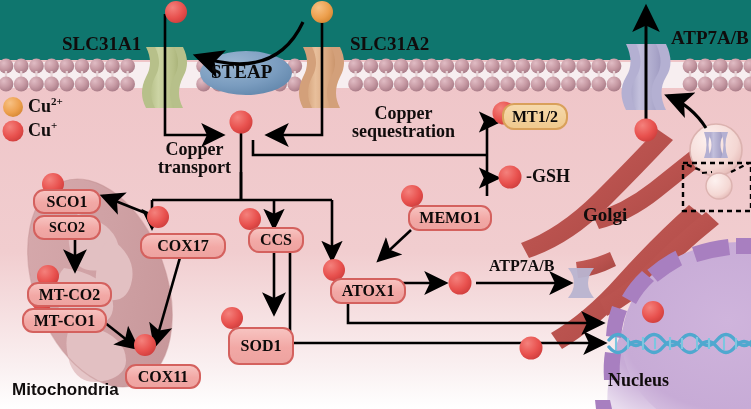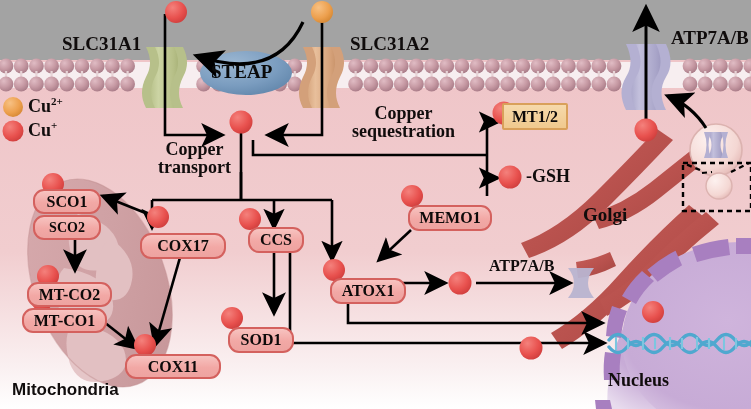--- a/index.html
+++ b/index.html
@@ -1,28 +1,28 @@
 <!DOCTYPE html>
 <html><head>
 <meta charset="utf-8">
 <style>
   html,body{margin:0;padding:0;background:#fff;}
   #stage{position:relative;width:751px;height:409px;overflow:hidden;
-         font-family:"Liberation Serif",serif;background:#a3a3a3;}
+         font-family:"Liberation Serif",serif;background:#0f766e;}
   #stage svg{position:absolute;left:0;top:0;}
   .lbl{position:absolute;font-family:"Liberation Serif",serif;font-weight:bold;
        color:#100c0c;white-space:nowrap;line-height:1.02;}
   .sans{font-family:"Liberation Sans",sans-serif;}
   .prot{position:absolute;display:flex;align-items:center;justify-content:center;
         border:2.1px solid #d4615e;border-radius:11px;
         background:linear-gradient(180deg,#f7c3c0 0%,#f2a8a5 55%,#eda3a0 100%);
         font-family:"Liberation Serif",serif;font-weight:bold;color:#0d0a0a;
         box-sizing:border-box;margin-top:13px;}
   .mt12{position:absolute;display:flex;align-items:center;justify-content:center;
-        border:2.1px solid #d9a05a;border-radius:2px;
+        border:2.1px solid #d9a05a;border-radius:12px;
         background:linear-gradient(180deg,#f6d9ab 0%,#f0c98e 100%);
         font-family:"Liberation Serif",serif;font-weight:bold;color:#0d0a0a;
         box-sizing:border-box;}
 </style>
 </head>
 <body>
 
 <div id="stage">
 
   <svg width="751" height="409" viewBox="0 0 751 409">
@@ -406,24 +406,24 @@
   </div>
   <div class="lbl" style="left:352px;top:104px;font-size:18px;text-align:center;">
     <div>Copper</div>
     <div>sequestration</div>
   </div>
 
   <div class="prot" style="left:33px;top:176px;width:68px;height:25px;font-size:16px;">SCO1</div>
   <div class="prot" style="left:33px;top:202px;width:68px;height:25px;font-size:14px;">SCO2</div>
   <div class="prot" style="left:27px;top:269px;width:85px;height:25px;font-size:16px;">MT-CO2</div>
   <div class="prot" style="left:22px;top:295px;width:85px;height:25px;font-size:16px;">MT-CO1</div>
-  <div class="prot" style="left:125px;top:341px;width:96px;height:25px;font-size:16px;">COX11</div>
+  <div class="prot" style="left:125px;top:351px;width:76px;height:25px;font-size:16px;">COX11</div>
   <div class="prot" style="left:140px;top:220px;width:86px;height:26px;font-size:16px;">COX17</div>
   <div class="prot" style="left:248px;top:214px;width:56px;height:26px;font-size:16px;font-family:Liberation Serif, serif;">CCS</div>
-  <div class="prot" style="left:228px;top:314px;width:66px;height:26px;font-size:16px;">SOD1</div>
+  <div class="prot" style="left:228px;top:314px;width:66px;height:38px;font-size:16px;">SOD1</div>
   <div class="prot" style="left:408px;top:192px;width:84px;height:26px;font-size:16px;">MEMO1</div>
   <div class="prot" style="left:330px;top:265px;width:76px;height:26px;font-size:16px;">ATOX1</div>
 
   <div class="mt12" style="left:502px;top:103px;width:66px;height:27px;font-size:16px;">MT1/2</div>
   <div class="lbl" style="left:518px;top:167px;font-size:18px;margin-left:8px;">-GSH</div>
 
   <div class="lbl" style="left:489px;top:258px;font-size:16px;">ATP7A/B</div>
 
   <div class="lbl sans" style="left:12px;top:381px;font-size:17px;">Mitochondria</div>
   <div class="lbl" style="left:583px;top:205px;font-size:19px;">Golgi</div>

